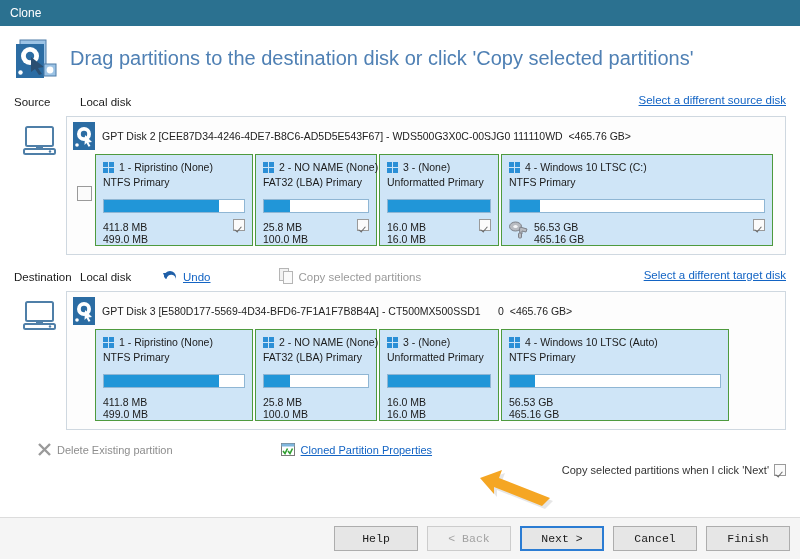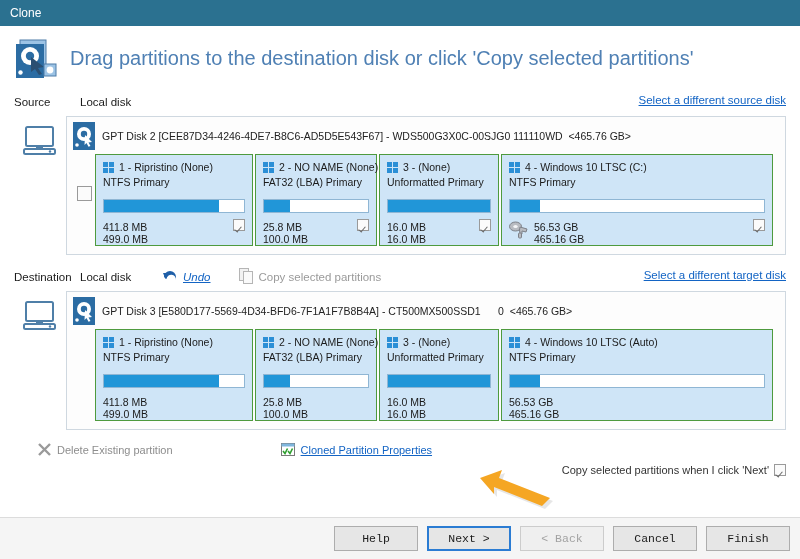--- a/index.html
+++ b/index.html
@@ -274,21 +274,21 @@
                 <span class="chk part-chk checked"></span>
               </div>
             </div>
         </div>
       </div>
     </div>
 
     <div class="sec-head" style="margin-top:11px;">
       <span class="sec-label">Destination</span>
       <span class="sec-sub" style="width:82px;">Local disk</span>
-      <span class="tool" style="margin-right:28px;font-style:italic;">
+      <span class="tool" style="margin-right:68px;">
         <span>
           <svg width="16" height="13" viewBox="0 0 16 13">
             <path d="M2 7 A6 6 0 0 1 14 7 L14 10 A4.5 4.5 0 0 0 4.5 9" fill="#1f5fa8"></path>
             <path d="M1 3 L7 3 L3.5 9 Z" fill="#1f5fa8"></path>
           </svg>
         </span>
         <span class="link">Undo</span>
       </span>
       <span class="tool disabled">
         <span>
@@ -377,21 +377,21 @@
                 </div>
                 <div class="part-fs">Unformatted Primary</div>
                 <div class="bar">
                   <div class="bar-fill" style="width: 100%;"></div>
                 </div>
                 <div class="part-foot">
                   <span class="sizes">16.0 MB
 16.0 MB</span>
                 </div>
               </div>
-              <div class="part" style="width: 272px; justify-content: flex-end;">
+              <div class="part" style="width: 228px; justify-content: flex-end;">
                 <div class="part-title">
                   <span class="win-logo">
                     <i></i>
                     <i></i>
                     <i></i>
                     <i></i>
                   </span>
                   <span>4 - Windows 10 LTSC (Auto)</span>
                 </div>
                 <div class="part-fs">NTFS Primary</div>
@@ -440,20 +440,20 @@
       <g transform="translate(2,2)">
         <path d="M0 8 L22 0 L19 8 L70 28 L62 36 L14 17 L14 24 Z" fill="#c8c8c8" opacity="0.45" transform="translate(3,3)"></path>
         <path d="M0 8 L22 0 L19 8 L70 28 L62 36 L14 17 L14 24 Z" fill="#f5a623"></path>
       </g>
     </svg>
   </span>
 
   <div class="footer">
     <span class="btns">
         <button class="btn">Help</button>
+        <button class="btn disabled">&lt; Back</button>
         <button class="btn primary">Next &gt;</button>
-        <button class="btn disabled">&lt; Back</button>
         <button class="btn">Cancel</button>
         <button class="btn">Finish</button>
       </span>
   </div>
 
 </div>
 
 </body></html>

